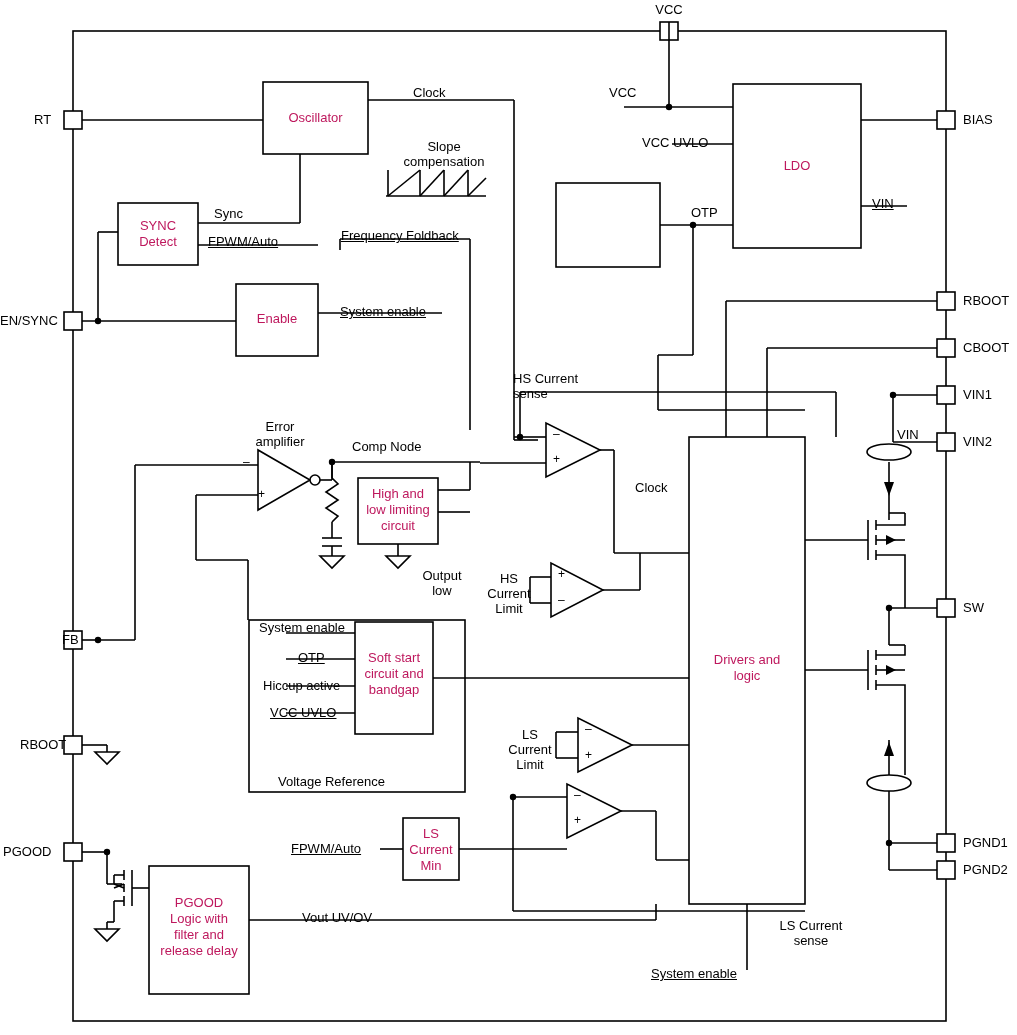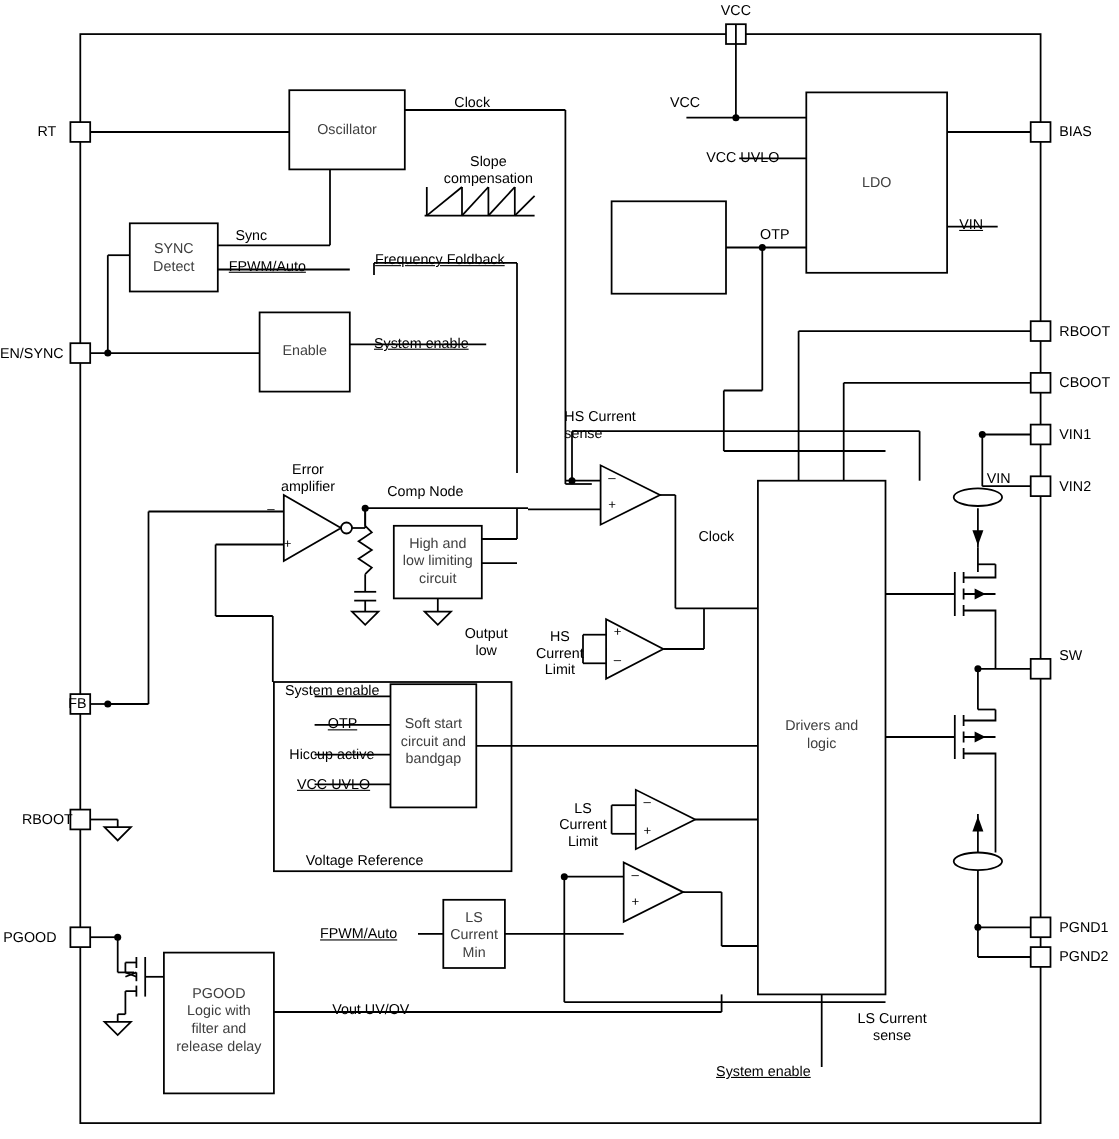--- a/index.html
+++ b/index.html
@@ -30,21 +30,21 @@
     white-space: pre;
     line-height: 15px;
   }
   .lbl.c {
     text-align: center;
   }
   .blkname {
     position: absolute;
     font-family: "Liberation Sans", sans-serif;
     font-size: 13px;
-    color: #404040;
+    color: #be185d;
     text-align: center;
     line-height: 16px;
     white-space: pre;
   }
   .ul {
     text-decoration: underline;
   }
 </style>
 </head>
 <body>
@@ -298,21 +298,21 @@
   <div class="lbl" style="left:0px; top:313px;">EN/SYNC</div>
   <div class="lbl" style="left:36px; top:632px;margin-left:26px;">FB</div>
   <div class="lbl" style="left:20px; top:737px;">RBOOT</div>
   <div class="lbl" style="left:3px; top:844px;">PGOOD</div>
 
   <div class="lbl" style="left:963px; top:112px;">BIAS</div>
   <div class="lbl" style="left:963px; top:293px;">RBOOT</div>
   <div class="lbl" style="left:963px; top:340px;">CBOOT</div>
   <div class="lbl" style="left:963px; top:387px;">VIN1</div>
   <div class="lbl" style="left:963px; top:434px;">VIN2</div>
-  <div class="lbl" style="left:963px; top:588px;">SW</div>
+  <div class="lbl" style="left:963px; top:600px;">SW</div>
   <div class="lbl" style="left:963px; top:835px;">PGND1</div>
   <div class="lbl" style="left:963px; top:862px;">PGND2</div>
 
   <div class="lbl c" style="left:639px; top:2px; width:60px;">VCC</div>
 
   <div class="blkname" style="left:263px; top:110px; width:105px;">Oscillator</div>
   <div class="blkname" style="left:118px; top:218px; width:80px;">SYNC
 Detect</div>
   <div class="blkname" style="left:236px; top:311px; width:82px;">Enable</div>
   <div class="blkname" style="left:733px; top:158px; width:128px;">LDO</div>

